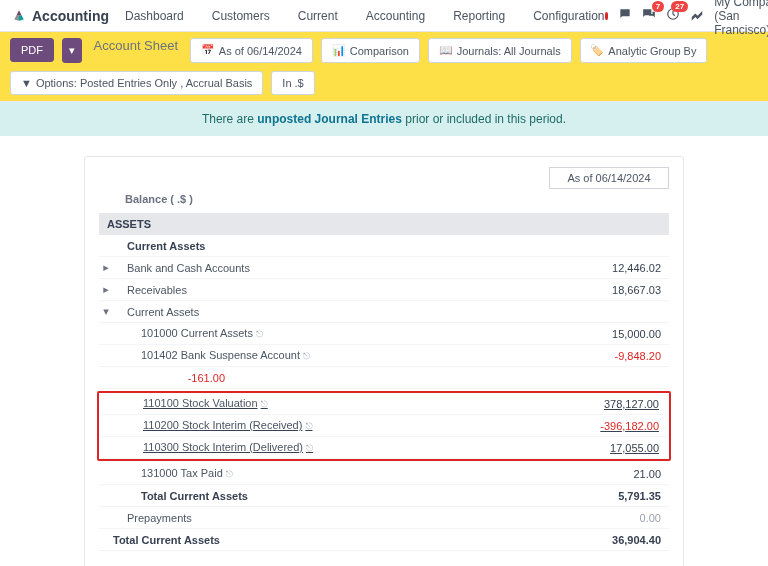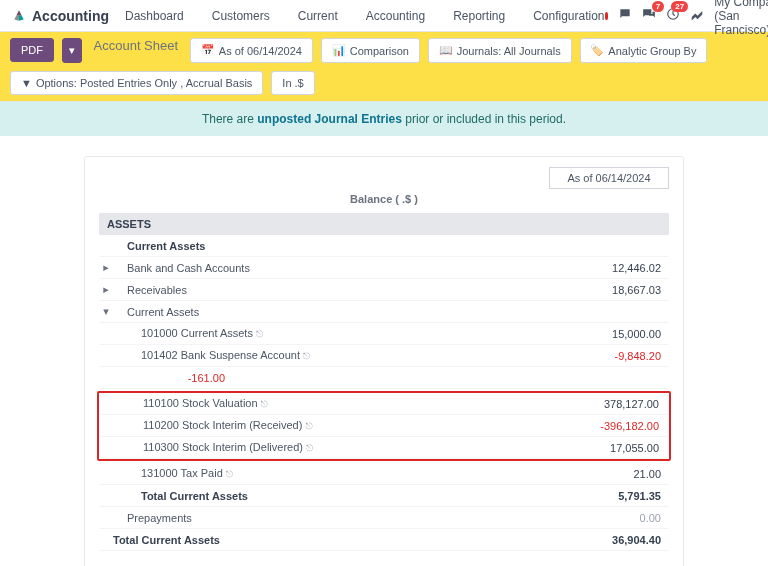--- a/index.html
+++ b/index.html
@@ -17,33 +17,33 @@
 .btn { padding: 5px 10px; border: 1px solid #d1d5db; background: #fff; font-size: 11px; border-radius: 3px; color: #4b5563; cursor: pointer; display: inline-flex; align-items: center; gap: 4px; white-space: nowrap; }
 .btn.primary { background: #6d4c7d; color: #fff; border-color: #6d4c7d; }
 .btn.drop { padding: 5px 6px; }
 .breadcrumb { font-size: 13px; color: #6b7280; padding: 0 4px; }
 .info-banner { background: #d6f0ef; color: #1f6b66; text-align: center; padding: 10px; font-size: 12px; }
 .info-banner .link { color: #0e7490; font-weight: 600; margin-top: 16px; }
 .report-wrap { display: flex; justify-content: center; padding: 20px; }
 .report { width: 600px; border: 1px solid #e5e7eb; border-radius: 3px; background: #fff; padding: 10px 14px 20px; }
 .header-row { display: flex; justify-content: flex-end; margin-bottom: 2px; }
 .header-cell { width: 120px; text-align: center; border: 1px solid #d1d5db; padding: 4px 6px; font-size: 11px; color: #4b5563; }
-.subheader-row { display: flex; justify-content: center; margin-bottom: 1px; }
+.subheader-row { display: flex; justify-content: flex-start; margin-bottom: 1px; }
 .subheader-cell { width: 120px; text-align: center; font-size: 11px; color: #6b7280; font-weight: 600; padding: 2px; }
 .section-bar { background: #e5e7eb; padding: 5px 8px; font-weight: 700; font-size: 11px; color: #374151; margin-top: 6px; }
 .row { display: flex; align-items: center; padding: 4px 0; font-size: 11px; border-bottom: 1px solid #f3f4f6; min-height: 22px; }
 .caret { width: 14px; text-align: center; color: #6b7280; flex-shrink: 0; }
 .label { flex: 1; color: #4b5563; }
 .value { width: 120px; text-align: right; color: #374151; padding-right: 8px; }
 .value.neg { color: #dc2626; }
 .value.muted { color: #9ca3af; }
 .bold .label, .bold .value { font-weight: 700; color: #374151; }
 .indent1 { padding-left: 14px; }
 .indent2 { padding-left: 28px; }
-.highlight-box { border: 2px solid #dc2626; border-radius: 2px; margin: 2px -2px; padding: 0 2px; }
+.highlight-box { border: 2px solid #dc2626; border-radius: 2px; margin: 2px -2px; padding: 0 2px; text-decoration: underline; }
 .highlight-box .row { border-bottom: 1px solid #f3f4f6; }
 .tiny-icon { color: #9ca3af; font-size: 9px; margin-left: 3px; }
 .dot-red { width: 8px; height: 8px; background: #dc2626; border-radius: 50%; display: inline-block; }
 </style>
 </head>
 <body>
 
 <div class="topnav">
   <div class="brand">
     <svg class="brand-icon" viewBox="0 0 24 24">

